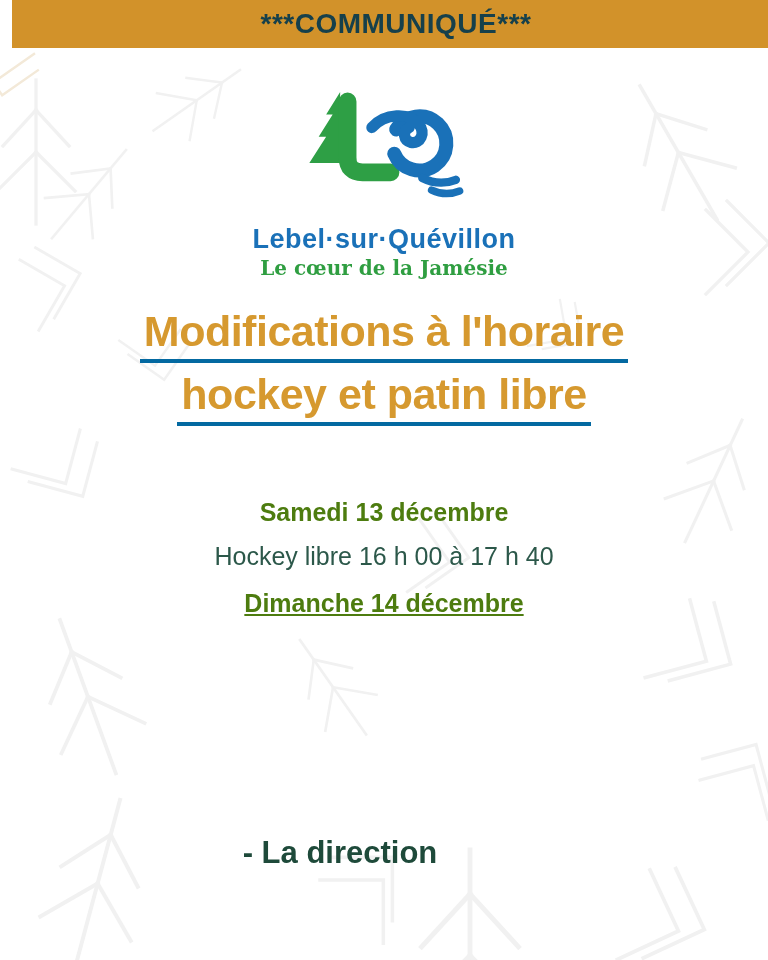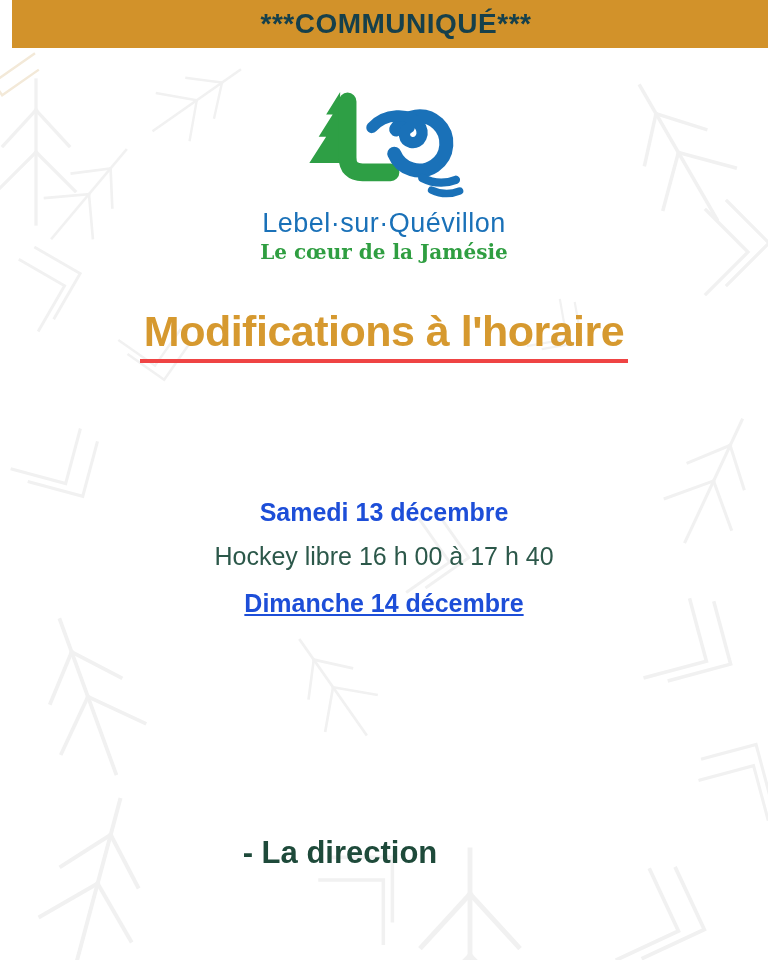--- a/index.html
+++ b/index.html
@@ -12,36 +12,36 @@
   .banner{
     position:absolute;top:0;left:12px;width:768px;height:48px;
     background:#D2922A;display:flex;align-items:center;justify-content:center;
   }
   .banner-text{
     font-weight:bold;font-size:28px;color:#16404B;letter-spacing:0.5px;
   }
   .logo{position:absolute;top:88px;left:0;width:768px;text-align:center;line-height:1;}
   .logo svg{display:block;margin:0 auto;}
   .logo-name{
-    font-size:27px;font-weight:normal;color:#1A71B8;margin-top:0;letter-spacing:0.5px;
+    font-size:27px;font-weight:bold;color:#1A71B8;margin-top:16px;letter-spacing:0.5px;
   }
   .logo-tagline{
     font-family:"DejaVu Serif",serif;font-weight:bold;
     font-size:20px;color:#2F9E41;margin-top:5px;
   }
   .title{
     position:absolute;top:310px;left:0;width:768px;margin:0;
     text-align:center;color:#D6992F;font-size:43px;font-weight:800;
     letter-spacing:-0.5px;line-height:1;
   }
   .title-row{margin-bottom:10px;}
-  .tline{display:inline-block;border-bottom:4px solid #ef4444;padding:0 4px 6px;}
+  .tline{display:inline-block;border-bottom:4px solid #0369a1;padding:0 4px 6px;}
   .schedule{position:absolute;top:497px;left:0;width:768px;text-align:center;}
   .day{
-    font-size:25px;font-weight:bold;color:#1d4ed8;line-height:30px;margin-bottom:14px;
+    font-size:25px;font-weight:bold;color:#4d7c0f;line-height:30px;margin-bottom:14px;
   }
   .day2{margin-top:17px;text-decoration:underline;}
   .sline{font-size:25px;color:#2C584A;line-height:30px;white-space:pre;}
   .signature{
     position:absolute;top:835px;left:0;width:680px;text-align:center;
     font-size:31px;font-weight:bold;color:#1E4A3A;
   }
 </style>
 </head>
 <body>
@@ -105,20 +105,23 @@
       <path d="M156,107 q15,7 30,1" fill="none" stroke="#1A71B8" stroke-width="8" stroke-linecap="round"></path>
     </svg>
     <div class="logo-name">Lebel·sur·Quévillon</div>
     <div class="logo-tagline">Le cœur de la Jamésie</div>
   </div>
 
   <h1 class="title">
     <div class="title-row">
       <span class="tline">Modifications à l'horaire</span>
     </div>
+    <div class="title-row">
+      <span class="tline">hockey et patin libre</span>
+    </div>
   </h1>
 
   <section class="schedule">
     <div class="day">Samedi 13 décembre</div>
     <div class="sline">Hockey libre 16 h 00 à 17 h 40</div>
     <div class="day day2">Dimanche 14 décembre</div>
   </section>
 
   <div class="signature">- La direction</div>
 

